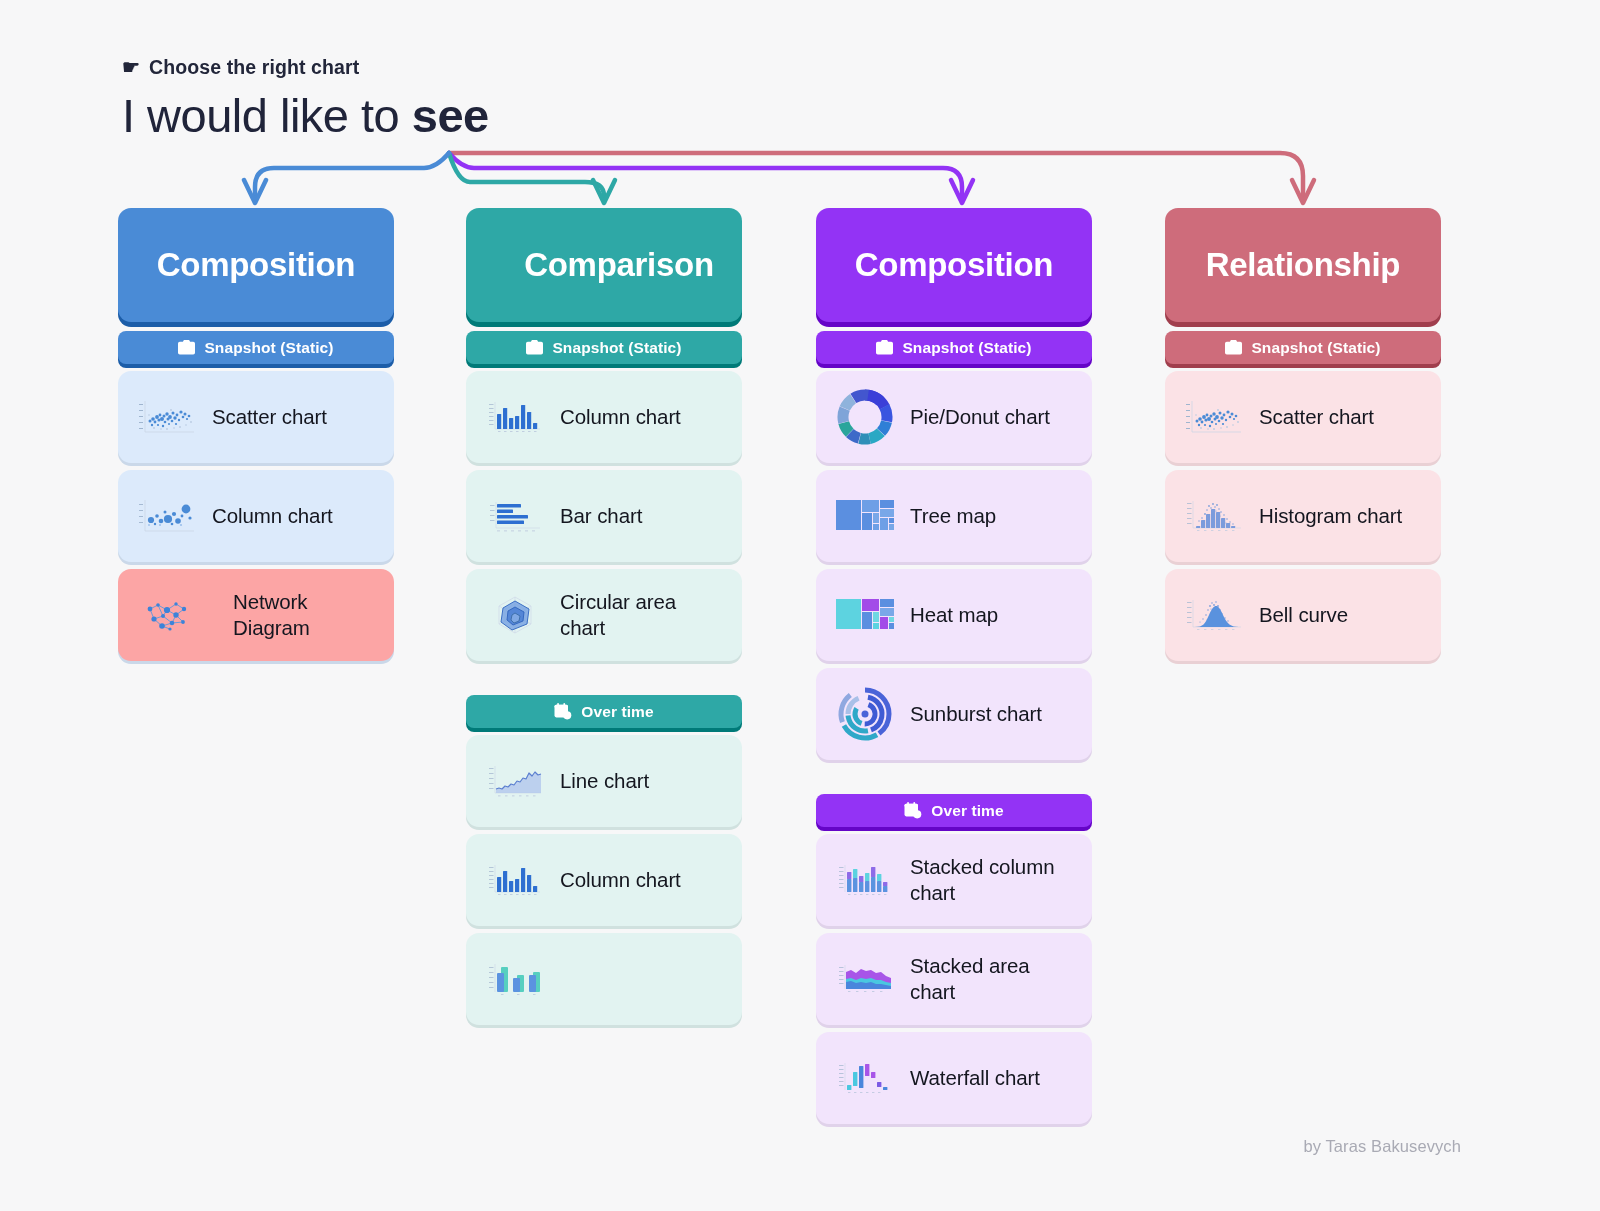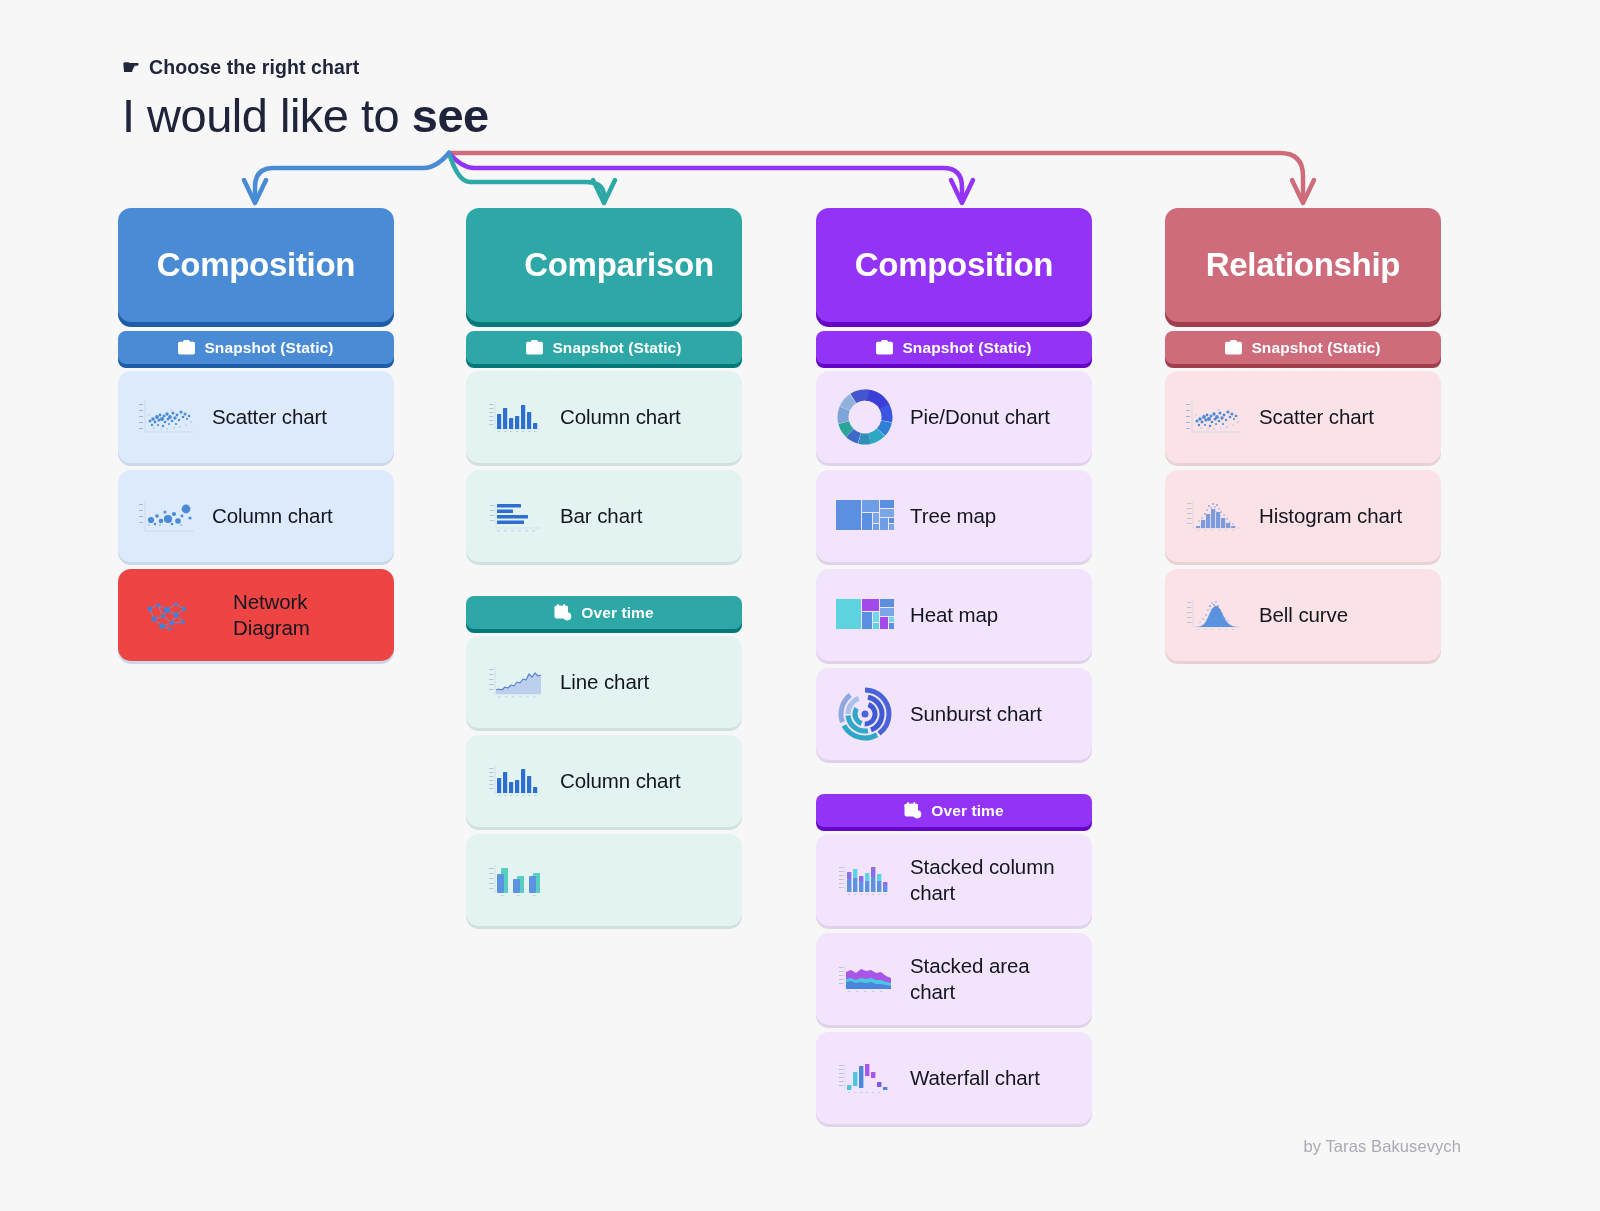--- a/index.html
+++ b/index.html
@@ -262,21 +262,21 @@
     </g>
     <g fill="#9CC0EC">
       <circle cx="24" cy="31" r="1"></circle>
                   <circle cx="45" cy="31" r="1.1"></circle>
                   <circle cx="13" cy="31" r="0.9"></circle>
     </g>
   </svg>
             </span>
             <span class="label">Column chart</span>
           </div>
-          <div class="chart-card" style="background: #ef4444; box-shadow: rgb(202, 216, 233) 0px 3px 0px 0px; gap: 35px;">
+          <div class="chart-card" style="background: #fca5a5; box-shadow: rgb(202, 216, 233) 0px 3px 0px 0px; gap: 35px;">
             <span class="thumb">
               <svg width="62" height="44" viewBox="0 0 62 44">
     <g stroke="#5E97DC" stroke-width="0.9" fill="none">
       <path d="M14 16 L22 12 L31 17 L40 11 L48 16"></path>
       <path d="M14 16 L18 26 L27 23 L31 17"></path>
       <path d="M18 26 L26 33 L36 30 L40 22 L31 17"></path>
       <path d="M27 23 L36 30"></path>
                   <path d="M40 22 L48 16"></path>
                   <path d="M40 22 L47 29"></path>
       <path d="M26 33 L34 36"></path>
@@ -377,20 +377,37 @@
       <rect x="13" y="36.5" width="3" height="0.8"></rect>
                   <rect x="20" y="36.5" width="3" height="0.8"></rect>
       <rect x="27" y="36.5" width="3" height="0.8"></rect>
                   <rect x="34" y="36.5" width="3" height="0.8"></rect>
       <rect x="41" y="36.5" width="3" height="0.8"></rect>
                   <rect x="48" y="36.5" width="3" height="0.8"></rect>
     </g>
   </svg>
             </span>
             <span class="label">Bar chart</span>
+          </div>
+          <div class="chart-card" style="background: rgb(226, 243, 241); box-shadow: rgb(208, 225, 223) 0px 3px 0px 0px;">
+            <span class="thumb">
+              <svg width="62" height="46" viewBox="0 0 62 46">
+    <g stroke="#CFD8E8" stroke-width="0.7" fill="none">
+      <polygon points="31,5 47,14 47,32 31,41 15,32 15,14"></polygon>
+      <polygon points="31,12 41,17.5 41,28.5 31,34 21,28.5 21,17.5"></polygon>
+      <line x1="31" y1="5" x2="31" y2="41"></line>
+                  <line x1="15" y1="14" x2="47" y2="32"></line>
+                  <line x1="47" y1="14" x2="15" y2="32"></line>
+    </g>
+    <polygon points="31,9 45,17 43,32 28,38 17,30 19,16" fill="#6C9BE0" fill-opacity="0.75" stroke="#3C6FC4" stroke-width="1"></polygon>
+    <polygon points="31,15 40,20 39,29 29,33 23,28 24,19" fill="#4A7FD4" fill-opacity="0.85" stroke="#2F63BC" stroke-width="0.9"></polygon>
+    <polygon points="31,21 36,24 35,29 30,31 27,28 28,23" fill="#7FA8E4" stroke="#35679F" stroke-width="0.8"></polygon>
+  </svg>
+            </span>
+            <span class="label">Circular area chart</span>
           </div>
         </div>
       </div>
       <div class="group">
         <div class="group-badge" style="background: rgb(46, 168, 166); box-shadow: rgb(0, 122, 120) 0px 4px 0px 0px;">
           <span style="display: inline-flex; color: rgb(255, 255, 255);">
             <svg width="18" height="17" viewBox="0 0 18 17" fill="none">
               <rect x="0.5" y="1.8" width="13.5" height="12.6" rx="1.8" fill="#fff"></rect>
               <rect x="0.5" y="1.8" width="13.5" height="3.4" rx="1.6" fill="#fff"></rect>
               <rect x="3.2" y="0" width="1.7" height="3" rx="0.8" fill="#fff"></rect>

